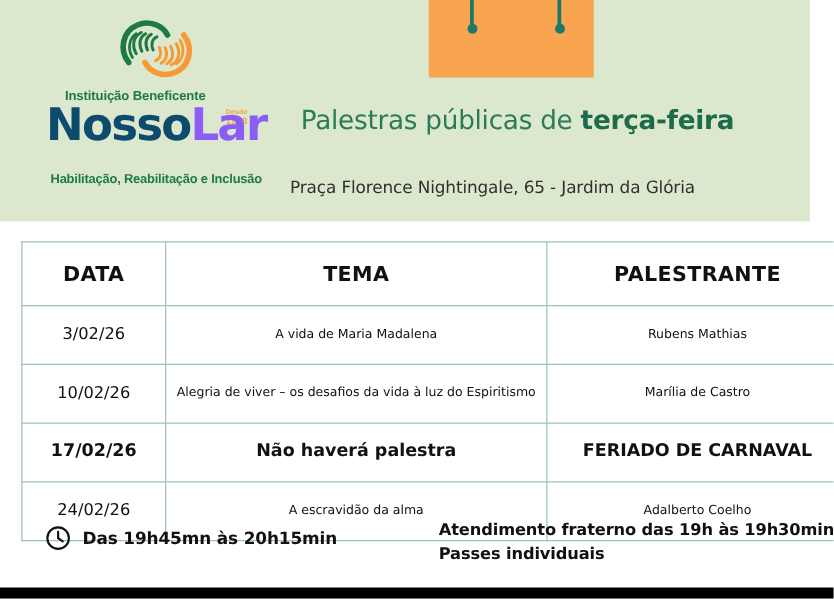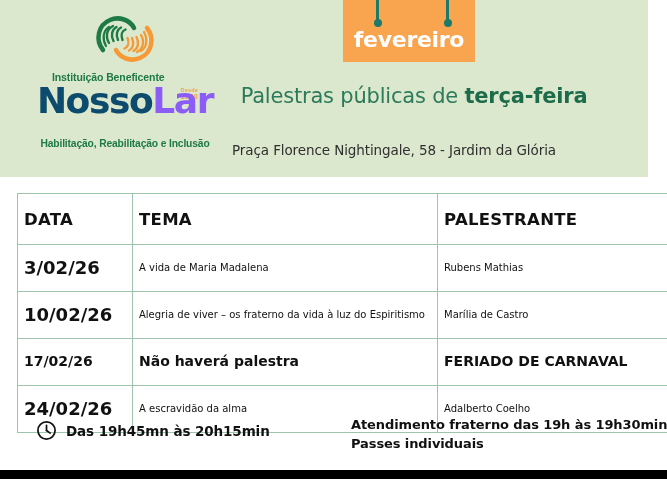--- a/index.html
+++ b/index.html
@@ -162,21 +162,21 @@
   .sched-table {
     position: absolute;
     left: 17px;
     top: 193px;
     width: 622px;
     border-collapse: collapse;
     table-layout: fixed;
   }
   .sched-table td, .sched-table th {
     border: 1px solid #9ec4ae;
-    text-align: left;
+    text-align: center;
     vertical-align: middle;
     color: #111111;
     font-family: "DejaVu Sans", sans-serif;
     padding: 3px 6px;
   }
   .col-data { width: 102px; }
   .col-tema { width: 292px; }
   .col-pal  { width: 228px; }
 
   .sched-table thead th {
@@ -185,22 +185,22 @@
     font-weight: bold;
     letter-spacing: 0.3px;
   }
   .sched-table tbody td {
     height: 40px;
     font-size: 10px;
     font-weight: normal;
     line-height: 1.22;
   }
   .sched-table tbody td.date-cell {
-    font-weight: bold;
-    font-size: 18px;
+    font-weight: normal;
+    font-size: 13px;
   }
   .sched-table tbody tr.bold-row td {
     font-weight: bold;
     font-size: 14px;
   }
 
   
   .footer {
     position: absolute;
     left: 0;
@@ -286,44 +286,43 @@
   <div class="logo-word">
     <span class="nosso">Nosso</span><span class="lar">Lar</span>
   </div>
   <div class="logo-line3">Habilitação, Reabilitação e Inclusão</div>
 </div>
 
 <div class="month-tag-wrap">
   <div class="month-tag"></div>
   <div class="pin left"></div>
   <div class="pin right"></div>
-  <div class="month-label">fevereiro</div>
 </div>
 
 <div class="main-title"><span>Palestras públicas de </span><b>terça-feira</b></div>
 
-<div class="address">Praça Florence Nightingale, 58 - Jardim da Glória</div>
+<div class="address">Praça Florence Nightingale, 65 - Jardim da Glória</div>
 
 <table class="sched-table">
   <thead>
     <tr>
       <th class="col-data">DATA</th>
       <th class="col-tema">TEMA</th>
       <th class="col-pal">PALESTRANTE</th>
     </tr>
   </thead>
   <tbody>
     <tr>
       <td class="date-cell">3/02/26</td>
       <td>A vida de Maria Madalena</td>
       <td>Rubens Mathias</td>
     </tr>
     <tr>
       <td class="date-cell">10/02/26</td>
-      <td>Alegria de viver – os fraterno da vida à luz do Espiritismo</td>
+      <td>Alegria de viver – os desafios da vida à luz do Espiritismo</td>
       <td>Marília de Castro</td>
     </tr>
     <tr class="bold-row">
       <td class="date-cell">17/02/26</td>
       <td>Não haverá palestra</td>
       <td>FERIADO DE CARNAVAL</td>
     </tr>
     <tr>
       <td class="date-cell">24/02/26</td>
       <td>A escravidão da alma</td>

